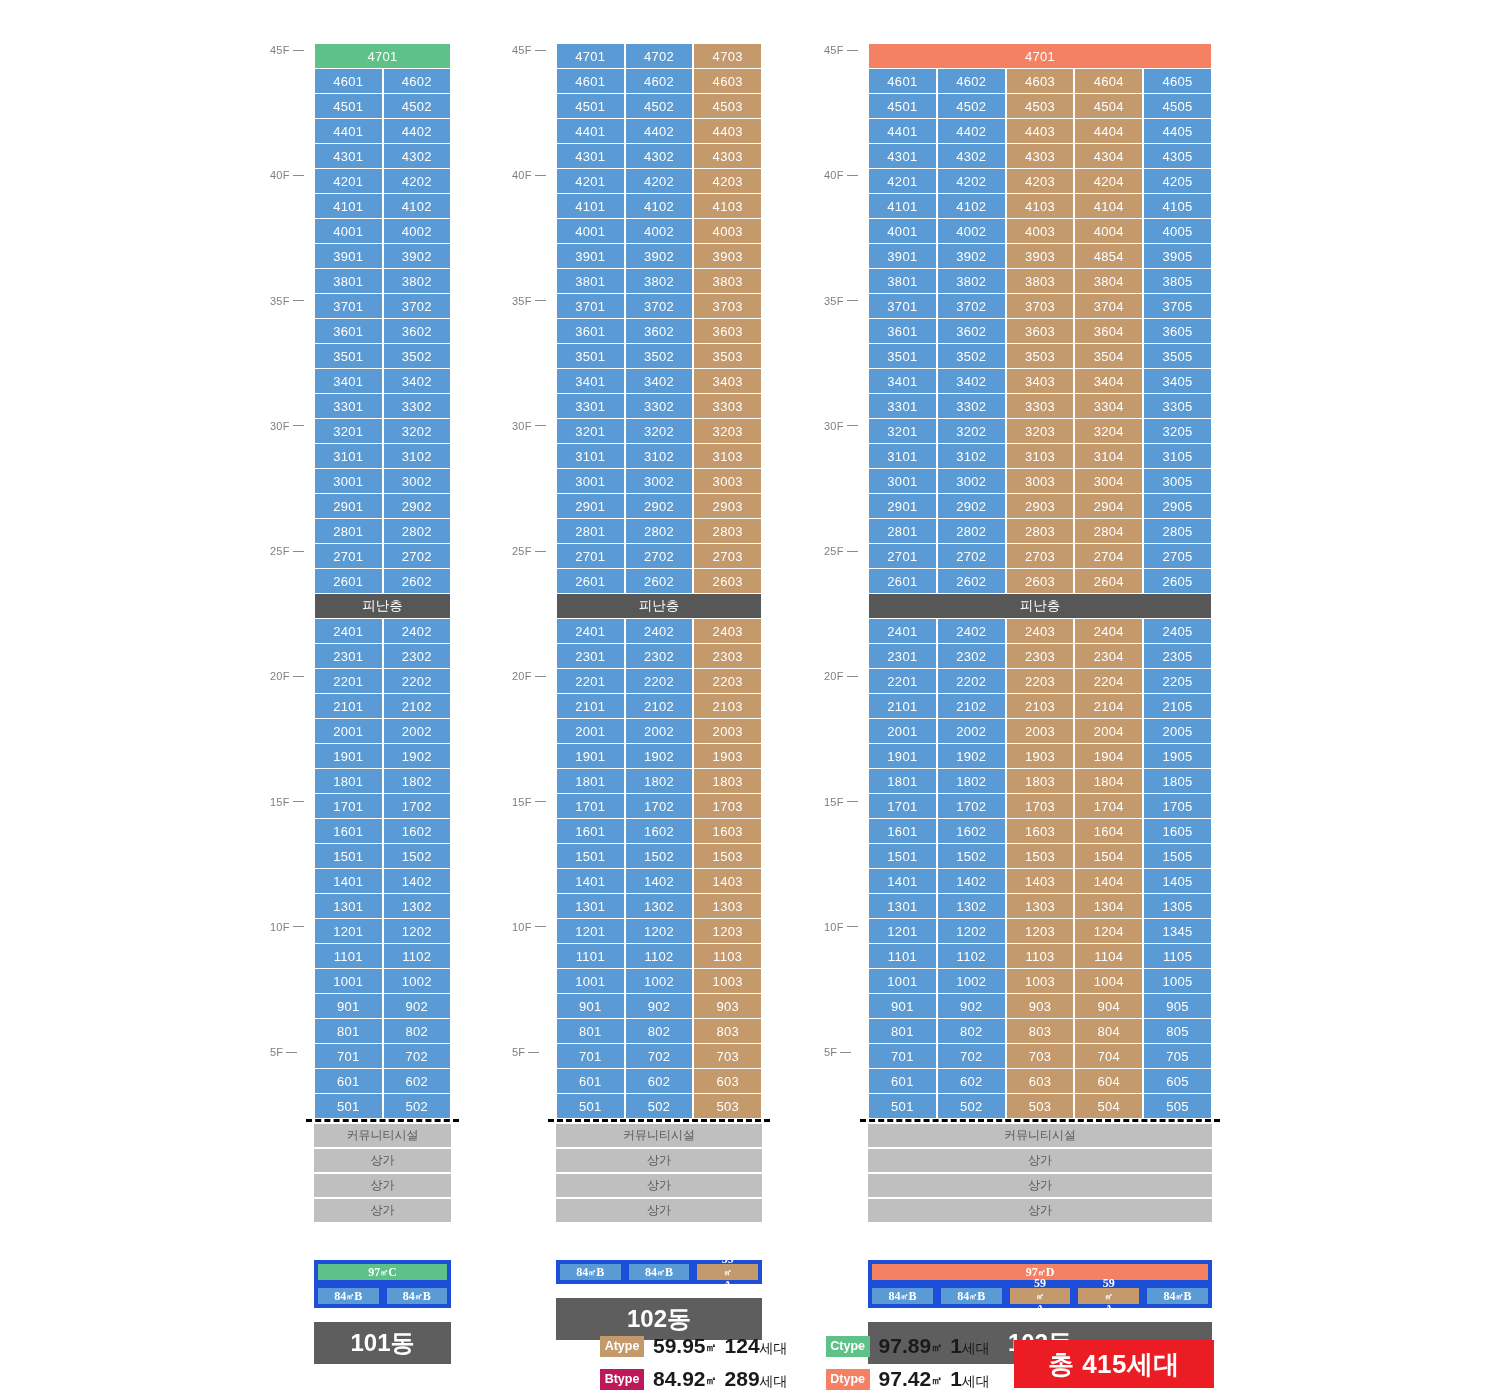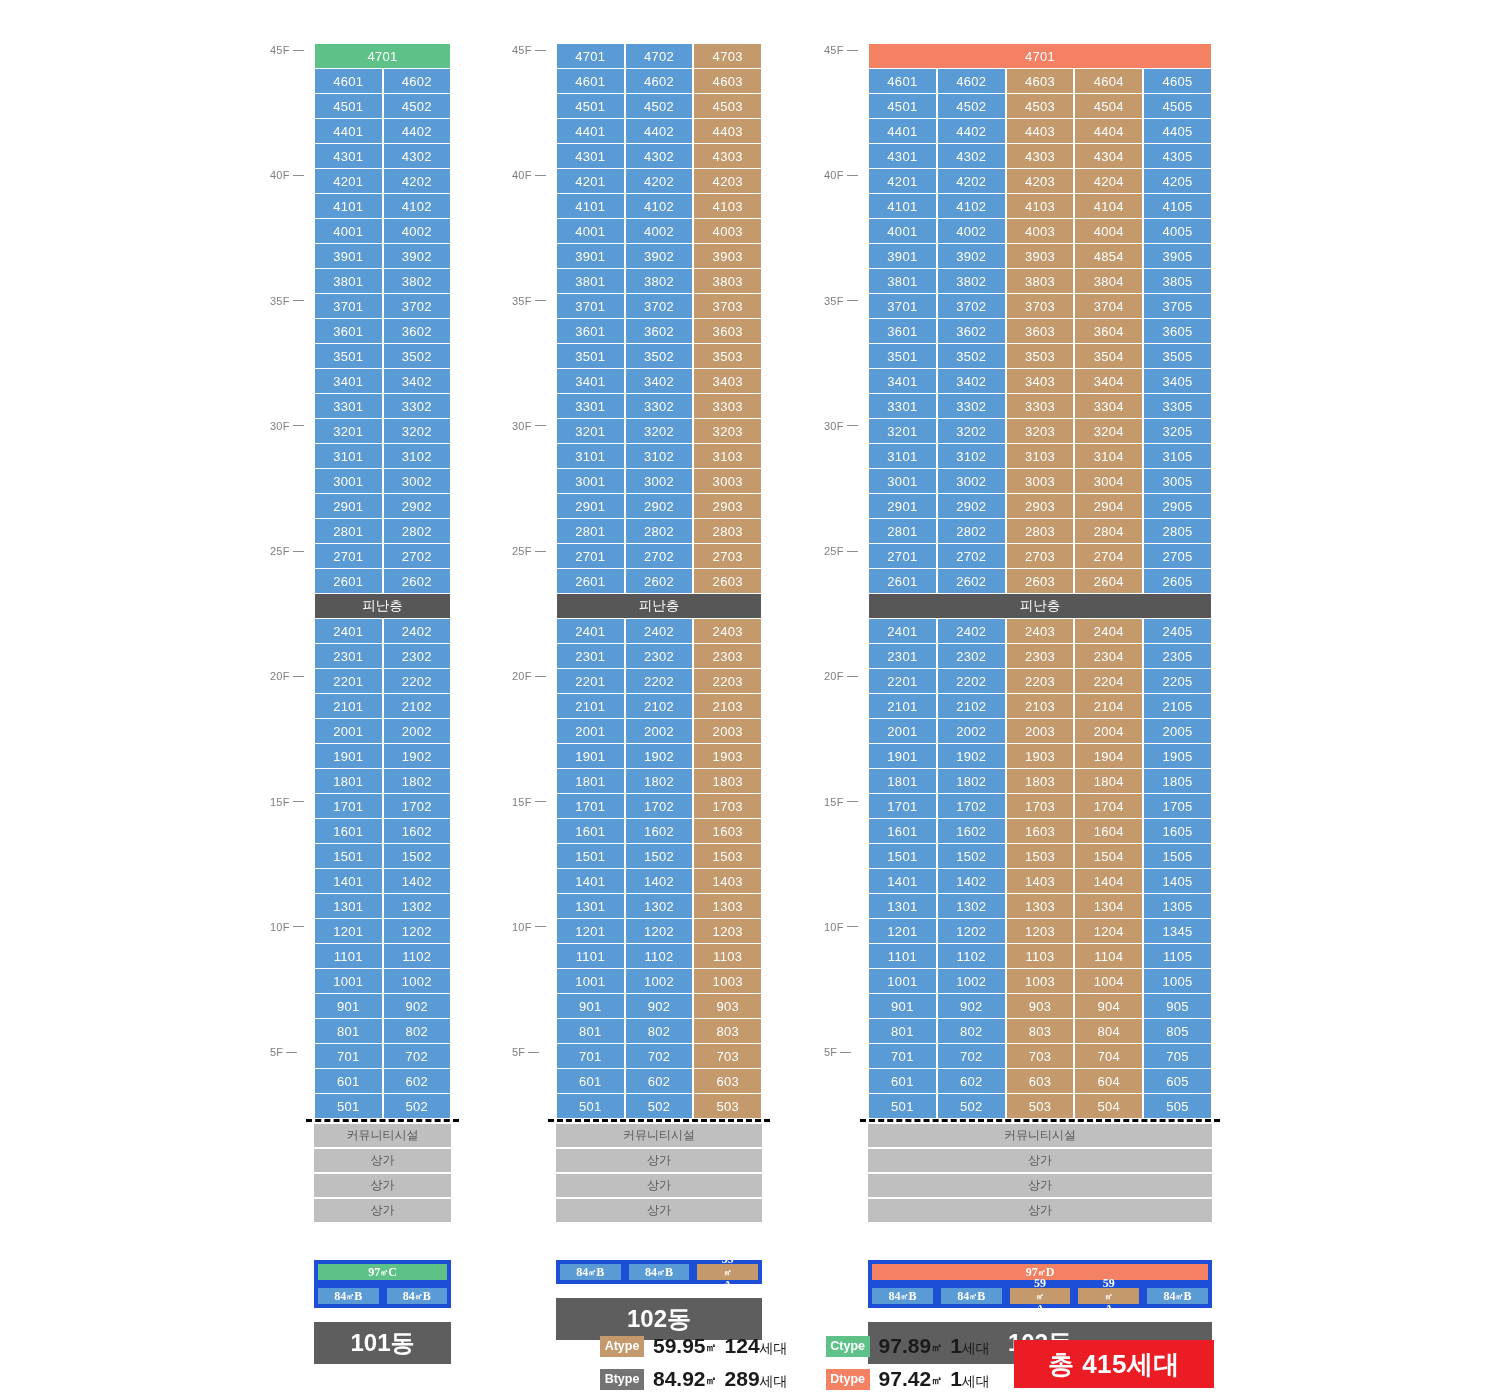--- a/index.html
+++ b/index.html
@@ -146,21 +146,21 @@
   }
   .legend-group.g2 { margin-left: 38px; }
   .legend-item { display: flex; align-items: center; }
   .chip {
     width: 44px; height: 21px;
     display: flex; align-items: center; justify-content: center;
     color: #ffffff; font-size: 12.5px; font-weight: bold;
     margin-right: 9px;
   }
   .chip.a { background: #c49a6c; }
-  .chip.b { background: #737373; }
+  .chip.b { background: #be185d; }
   .chip.c { background: #5ec288; }
   .chip.d { background: #f58165; }
   .legend-area {
     font-size: 21px; font-weight: bold; color: #1a1a1a;
     margin-right: 8px; white-space: nowrap;
   }
   .legend-area .sq { font-size: 11px; vertical-align: 2px; }
   .legend-count {
     font-size: 21px; font-weight: bold; color: #1a1a1a; white-space: nowrap;
   }

